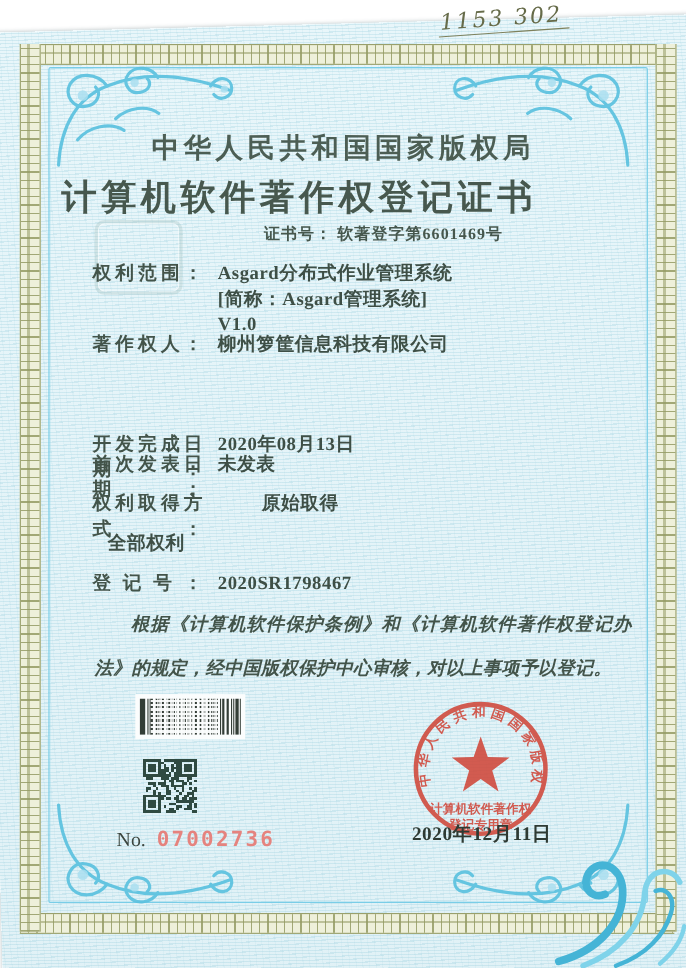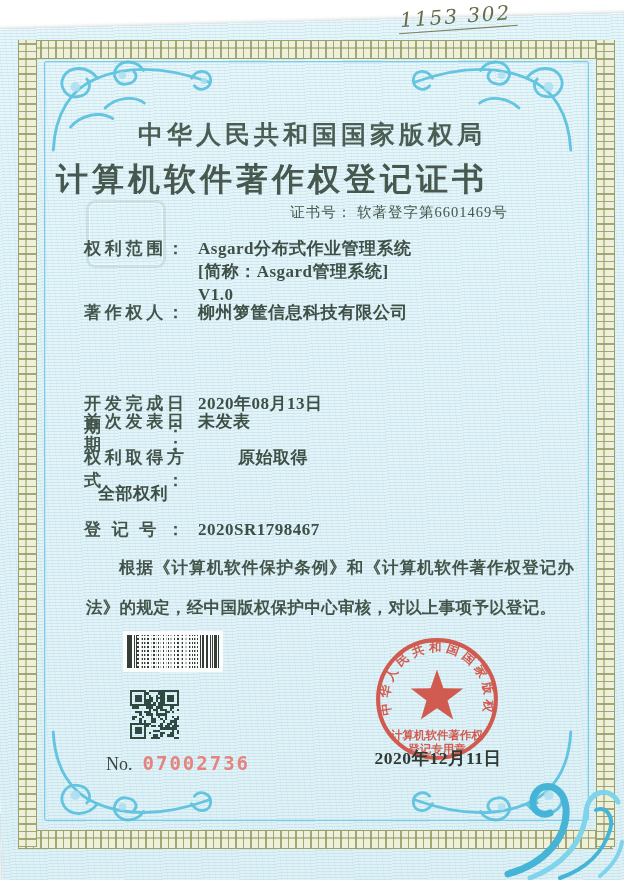--- a/index.html
+++ b/index.html
@@ -41,33 +41,33 @@
   
   .authority{
     position:absolute;left:0;top:118px;width:624px;text-align:center;
     font-size:25px;font-weight:bold;letter-spacing:4px;color:#4c5e54;
   }
   .cert-title{
     position:absolute;left:0;top:158px;width:544px;text-align:center;
     font-size:32px;font-weight:bold;letter-spacing:4px;color:#47584e;
   }
   .cert-no{
-    position:absolute;left:240px;top:203px;width:318px;text-align:center;
-    font-size:14.5px;font-weight:normal;letter-spacing:1px;color:#46574d;
+    position:absolute;left:240px;top:203px;width:318px;text-align:left;
+    font-size:14.5px;font-weight:bold;letter-spacing:1px;color:#46574d;
   }
   .row{position:absolute;left:84px;display:flex;align-items:flex-start;}
   .row .lbl{
     width:100px;flex:0 0 100px;font-size:17px;font-weight:bold;color:#43544a;
     text-align:justify;text-align-last:justify;
   }
   .row .val{margin-left:14px;font-size:17px;font-weight:bold;color:#3e4f46;line-height:23px;letter-spacing:.5px;}
   .statement{
     position:absolute;left:86px;top:548px;width:488px;
     font-size:16.5px;font-weight:bold;color:#43544a;line-height:40px;
-    text-indent:2em;text-align:justify;letter-spacing:.3px;
+    text-indent:2em;text-align:justify;letter-spacing:.3px;font-style:italic;
   }
   
   .barcode-wrap{position:absolute;left:123px;top:631px;width:100px;height:41px;background:#fbfdfd;}
   .barcode{position:absolute;left:4px;top:4px;width:92px;height:33px;font-size:0;white-space:nowrap;overflow:hidden;}
   .barcode i{display:inline-block;height:100%;background:#343e37;vertical-align:top;}
   .barcode-noise{
     position:absolute;left:14%;top:4px;width:62%;height:33px;
     background:
       repeating-linear-gradient(0deg, rgba(251,253,253,0) 0 2px, rgba(251,253,253,.95) 2px 4px),
       repeating-linear-gradient(90deg, rgba(251,253,253,0) 0 3px, rgba(251,253,253,.65) 3px 5px);

